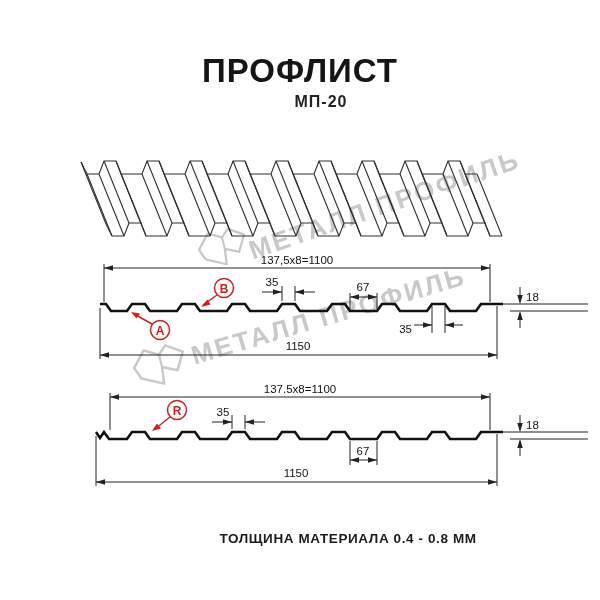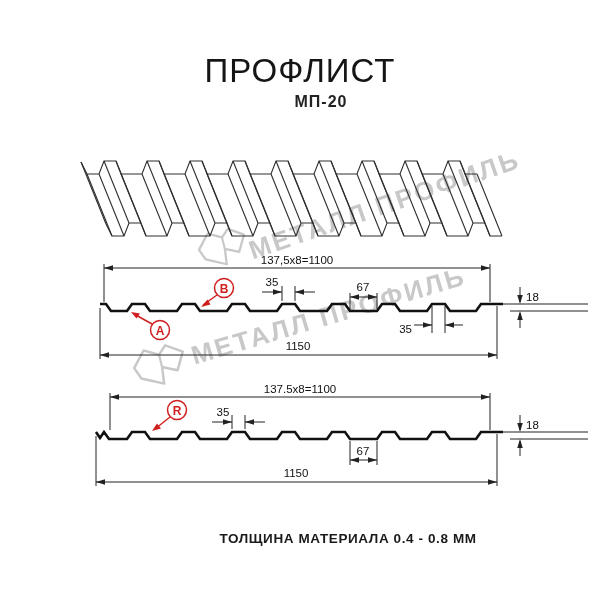--- a/index.html
+++ b/index.html
@@ -1,19 +1,19 @@
 <!DOCTYPE html>
 <html style="--red: #cf1f1f; --line: #111111; --watermark: #c8c8c8;"><head>
 <meta charset="utf-8">
 <style>
   html,body{margin:0;padding:0;background:#fff;}
   #stage{position:relative;width:600px;height:600px;background:#fff;overflow:hidden;
          font-family:"Liberation Sans",sans-serif;color:#111;}
   .title{position:absolute;top:52px;left:0;width:100%;text-align:center;
-         font-size:33px;font-weight:normal;letter-spacing:1px;color:#151515;}
+         font-size:33px;font-weight:bold;letter-spacing:1px;color:#151515;}
   .subtitle{position:absolute;top:93px;left:0;width:100%;text-align:center;
          font-size:16px;font-weight:bold;letter-spacing:1px;color:#222;padding-left:21px;}
   .footer-note{position:absolute;top:531px;left:0;width:100%;text-align:center;
          font-size:13.5px;font-weight:bold;letter-spacing:.6px;color:#1a1a1a;margin-left:48px;}
   .wm{position:absolute;z-index:1;}
   .wm-text{position:absolute;z-index:1;font-weight:bold;font-size:26px;letter-spacing:2.5px;
          color:var(--watermark,#c8c8c8);transform-origin:0 50%;white-space:nowrap;}
   svg.layer{position:absolute;left:0;z-index:2;overflow:visible;}
   .dim{stroke:#222;stroke-width:1;fill:none;}
   .dimfill{fill:#222;stroke:none;}

